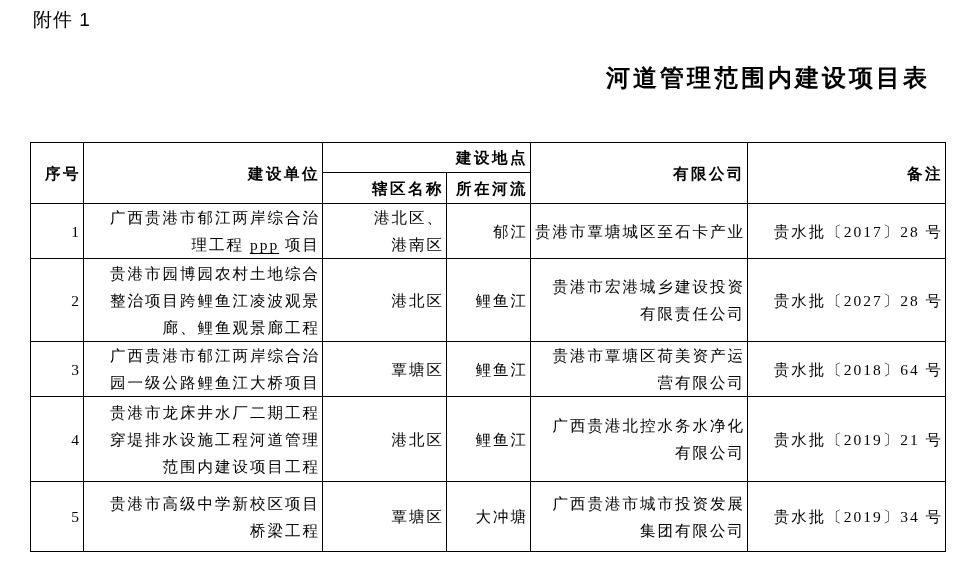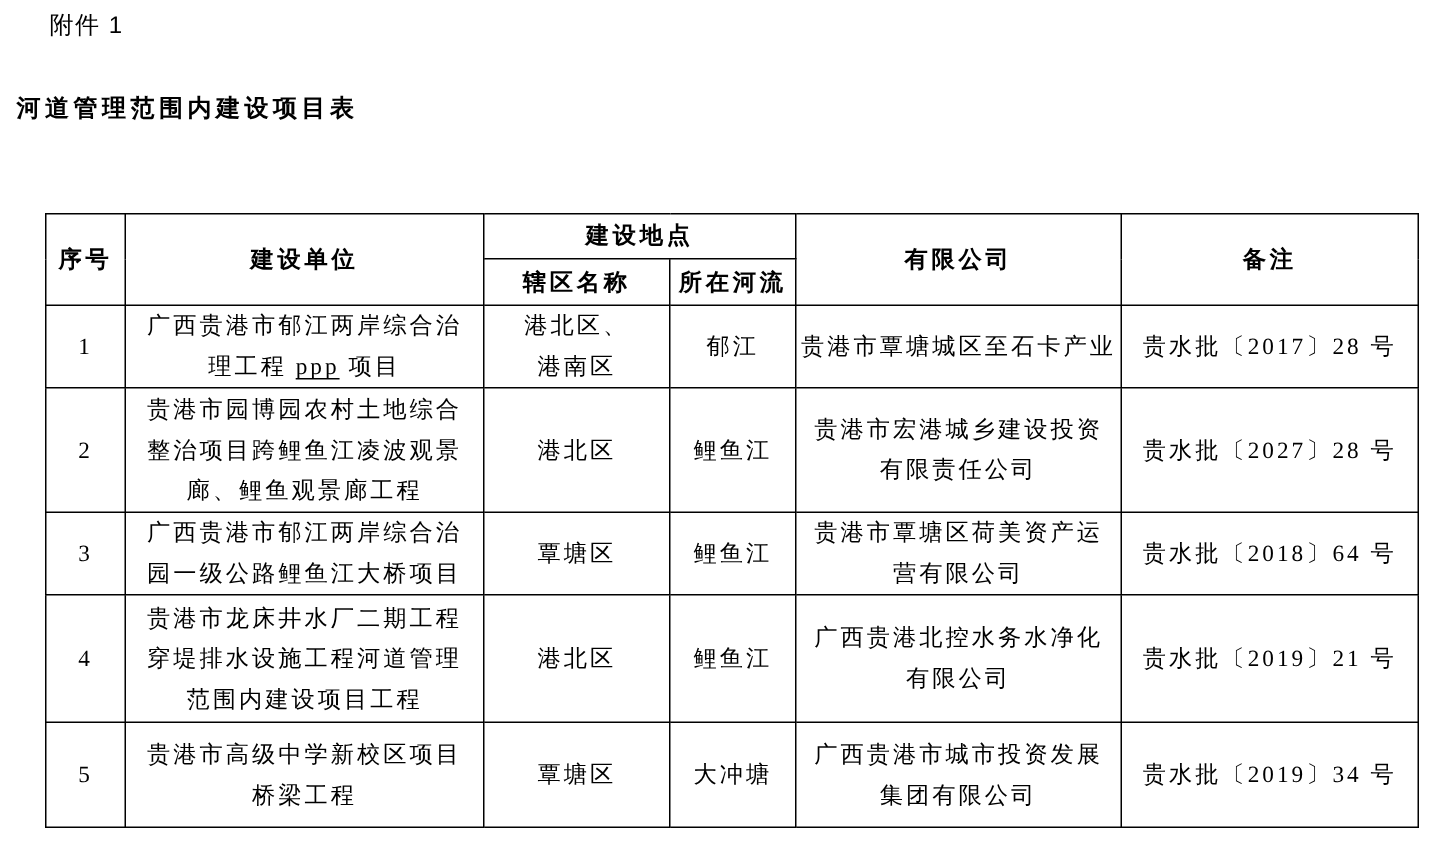--- a/index.html
+++ b/index.html
@@ -10,47 +10,47 @@
     height: 564px;
     font-family: "Liberation Serif", "DejaVu Serif", serif;
     color: #000000;
     position: relative;
     overflow: hidden;
   }
   .attachment-label {
     position: absolute;
     left: 33px;
     top: 7px;
-    font-size: 16px;
+    font-size: 19px;
     font-family: "Liberation Sans", "DejaVu Sans", sans-serif;
     letter-spacing: 1px;
   }
   .page-title {
     position: absolute;
     top: 62px;
-    left: 11px;
+    left: 0;
     width: 930px;
-    text-align: left;
-    font-size: 16px;
+    text-align: right;
+    font-size: 24px;
     font-weight: bold;
     font-family: "Liberation Sans", "DejaVu Sans", sans-serif;
     letter-spacing: 3px;
   }
   table.projects {
     position: absolute;
     left: 30px;
     top: 142px;
     width: 915px;
     border-collapse: collapse;
     table-layout: fixed;
   }
   table.projects th,
   table.projects td {
     border: 1px solid #000000;
-    text-align: center;
+    text-align: right;
     vertical-align: middle;
     font-size: 15.5px;
     line-height: 27px;
     letter-spacing: 2px;
     padding: 0 2px;
     white-space: pre-line;
     overflow: hidden;
   }
   table.projects th {
     font-weight: bold;

